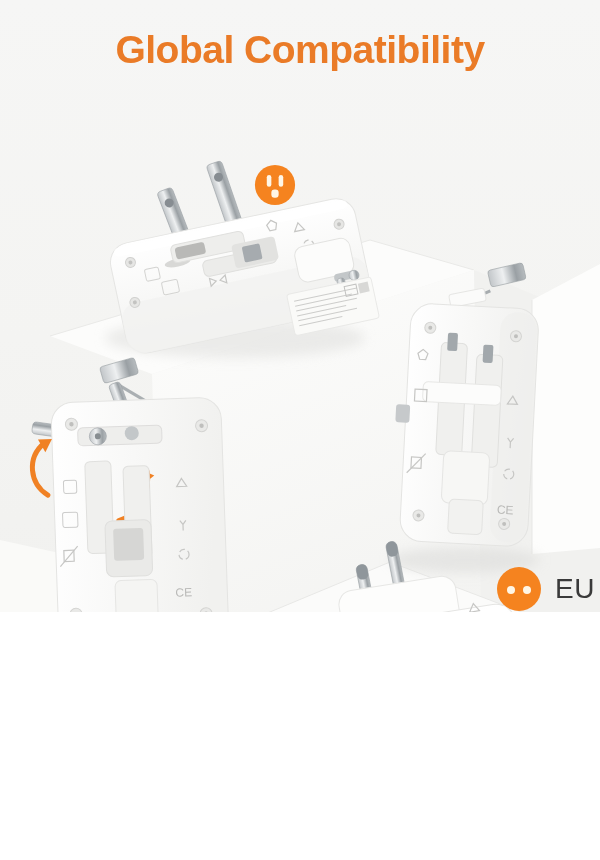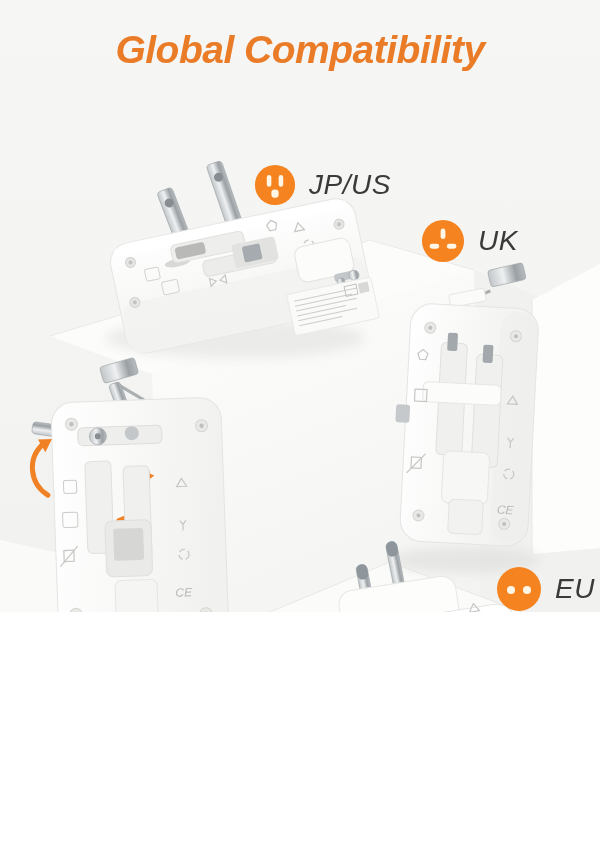--- a/index.html
+++ b/index.html
@@ -3,21 +3,20 @@
 <meta charset="utf-8">
 <style>
   * { margin:0; padding:0; box-sizing:border-box; }
   html,body { width:600px; height:860px; }
   body { font-family:"Liberation Sans", sans-serif; overflow:hidden; }
 
   .stage {
     position:relative; width:600px; height:612px;
     background:linear-gradient(180deg,#f6f6f5 0%,#f4f4f2 55%,#f1f1ef 100%);
     overflow:hidden;
-    font-style:italic;
   }
   .bg-svg { position:absolute; left:0; top:0; }
 
   .title {
     position:absolute; top:22px; left:0; width:100%;
     text-align:center; font-weight:bold; font-size:39px;
     letter-spacing:-0.5px; line-height:1.42; color:#EA7B27;
     z-index:30;
   }
   .title div { white-space:nowrap; }
@@ -381,32 +380,22 @@
     </svg>
   </div>
 
   <div class="badge" style="left:254px; top:164px;">
     <svg class="socket-svg" width="42" height="42" viewBox="-23 -23 46 46">
       <circle cx="0" cy="0" r="22" fill="#F5831F"></circle>
       <rect x="-9" y="-11" width="5" height="13" rx="2.5" fill="#FFF6E6"></rect>
       <rect x="4" y="-11" width="5" height="13" rx="2.5" fill="#FFF6E6"></rect>
       <rect x="-4" y="5" width="8" height="9" rx="3.5" fill="#FFF6E6"></rect>
     </svg>
-    <span class="lbl">JP/US</span>
-  </div>
-
-  <div class="badge" style="left:421px; top:219px;">
-    <svg class="socket-svg" width="44" height="44" viewBox="-23 -23 46 46">
-      <circle cx="0" cy="0" r="22" fill="#F5831F"></circle>
-      <rect x="-2.5" y="-13" width="5" height="11" rx="2.5" fill="#FFF6E6"></rect>
-      <rect x="-14" y="3" width="10" height="5" rx="2.5" fill="#FFF6E6"></rect>
-      <rect x="4" y="3" width="10" height="5" rx="2.5" fill="#FFF6E6"></rect>
-    </svg>
-    <span class="lbl">UK</span>
-  </div>
+  </div>
+
 
 
   <div class="badge" style="left:496px; top:566px;">
     <svg class="socket-svg" width="46" height="46" viewBox="-23 -23 46 46">
       <circle cx="0" cy="0" r="22" fill="#F5831F"></circle>
       <circle cx="-8" cy="1" r="4" fill="#FFF6E6"></circle>
       <circle cx="8" cy="1" r="4" fill="#FFF6E6"></circle>
     </svg>
     <span class="lbl">EU</span>
   </div>

